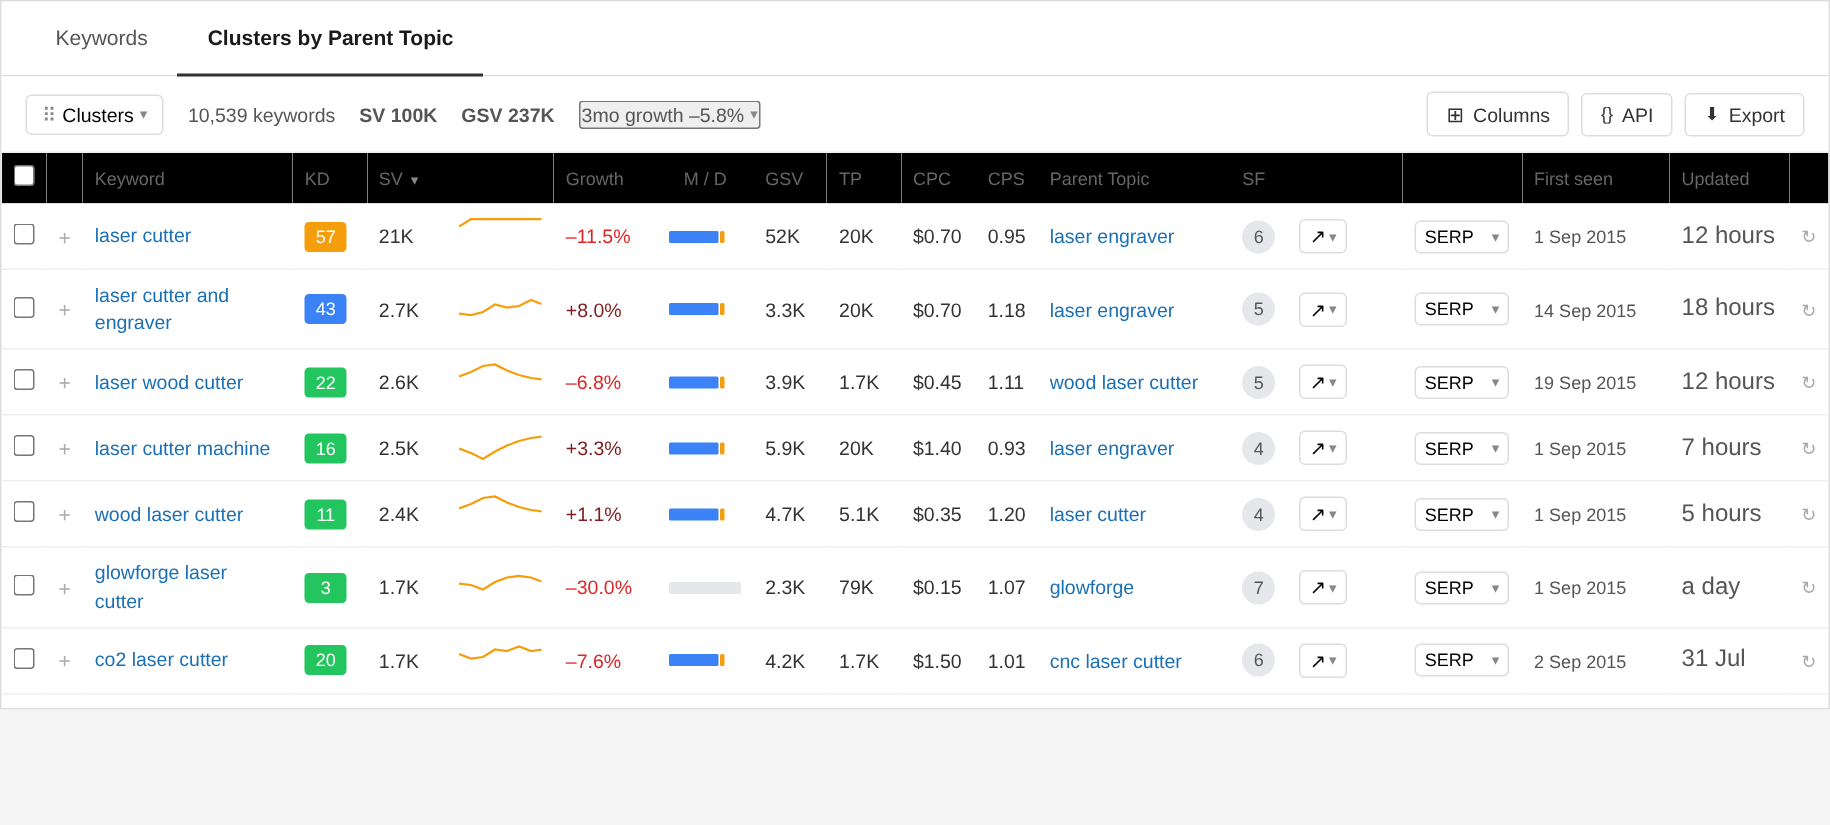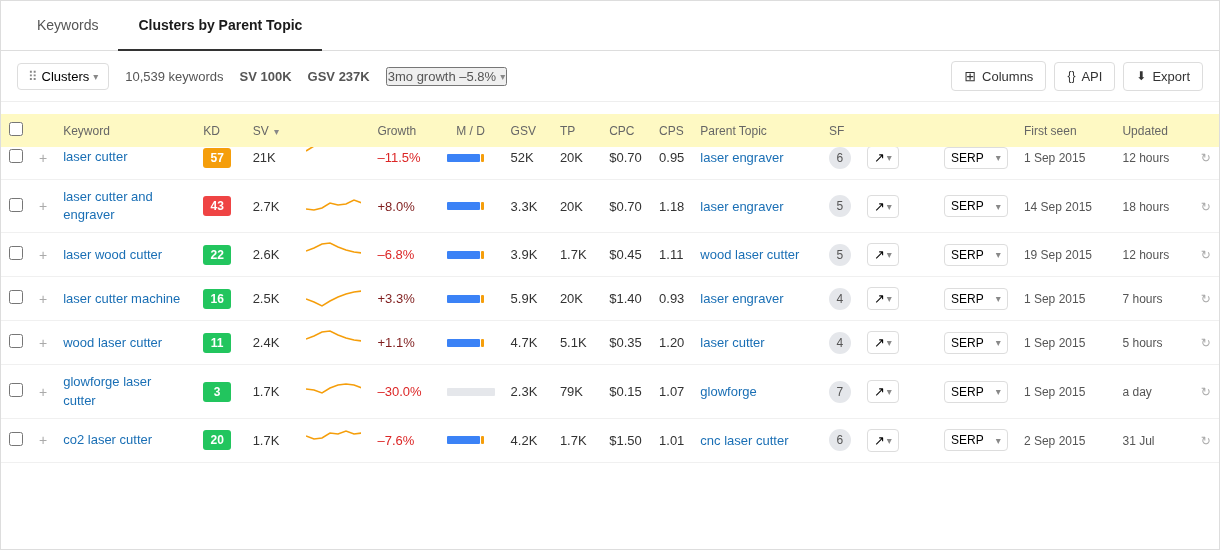--- a/index.html
+++ b/index.html
@@ -1,38 +1,38 @@
 <!DOCTYPE html>
 <html><head>
   <meta charset="utf-8">
   <style>
     * { box-sizing: border-box; margin: 0; padding: 0; }
     body { font-family: -apple-system, BlinkMacSystemFont, 'Segoe UI', sans-serif; font-size: 13px; background: #f5f5f5; color: #333; }
     
-    .container { width: 1220px; height: 550px; background: #fff; overflow: hidden; border: 1px solid #ddd; }
+    .container { width: 1220px; height: 473px; background: #fff; overflow: hidden; border: 1px solid #ddd; }
     
     
     .tabs { display: flex; border-bottom: 1px solid #ddd; background: #fff; padding: 0 16px; }
     .tab { padding: 16px 20px; cursor: pointer; color: #555; font-size: 14px; border-bottom: 2px solid transparent; margin-bottom: -1px; }
     .tab.active { color: #1a1a1a; font-weight: 600; border-bottom: 2px solid #333; }
 
     
     .toolbar { display: flex; align-items: center; padding: 10px 16px; gap: 16px; border-bottom: 1px solid #eee; background: #fff; }
     .toolbar-left { display: flex; align-items: center; gap: 16px; flex: 1; }
     .clusters-btn { display: flex; align-items: center; gap: 4px; padding: 5px 10px; border: 1px solid #ddd; border-radius: 4px; background: #fff; cursor: pointer; font-size: 13px; }
     .keywords-count { color: #555; font-size: 13px; }
     .sv-count, .gsv-count { color: #555; font-size: 13px; font-weight: bold; }
     .growth-btn { display: flex; align-items: center; gap: 4px; font-size: 13px; color: #555; cursor: pointer; }
     .toolbar-right { display: flex; align-items: center; gap: 8px; }
     .toolbar-btn { display: flex; align-items: center; gap: 6px; padding: 6px 12px; border: 1px solid #ddd; border-radius: 4px; background: #fff; cursor: pointer; font-size: 13px; color: #333; }
 
     
     .table-wrapper { overflow-y: auto; height: calc(550px - 52px - 50px); }
     table { width: 100%; border-collapse: collapse; font-size: 13px; }
-    thead { background: #fef9c3; position: sticky; top: 12px; z-index: 10; }
+    thead { background: #000000; position: sticky; top: 0; z-index: 10; }
     thead tr { border-bottom: 1px solid #ddd; }
     th { padding: 8px 8px; text-align: left; color: #666; font-weight: 500; font-size: 12px; white-space: nowrap; border-bottom: 1px solid #ddd; }
     td { padding: 8px 8px; border-bottom: 1px solid #f0f0f0; vertical-align: middle; white-space: nowrap; }
 
     .col-check { width: 20px; }
     .col-add { width: 20px; }
     .col-keyword { min-width: 140px; max-width: 160px; white-space: normal; }
     .col-kd { width: 50px; }
     .col-sv { width: 55px; }
     .col-chart { width: 60px; }
@@ -48,21 +48,21 @@
     .col-serp { width: 80px; }
     .col-firstseen { width: 100px; margin-left: 10px; }
     .col-updated { width: 80px; }
     .col-refresh { width: 20px; }
 
     .checkbox { width: 14px; height: 14px; border: 1px solid #ccc; border-radius: 2px; cursor: pointer; }
     .add-btn { color: #aaa; cursor: pointer; font-size: 14px; }
 
     .keyword-link { color: #1a6fb5; text-decoration: none; font-size: 13px; line-height: 1.4; }
 
-    .kd-badge { display: inline-flex; align-items: center; justify-content: center; width: 28px; height: 20px; border-radius: 3px; font-size: 12px; font-weight: 700; color: #fff; }
+    .kd-badge { display: inline-flex; align-items: center; justify-content: center; width: 28px; height: 20px; border-radius: 3px; font-size: 12px; font-weight: 400; color: #fff; }
 
     .sv-val { color: #333; }
 
     .growth-pos { color: #7f1d1d; }
     .growth-neg { color: #dc2626; }
 
     
     .md-bar { display: flex; height: 8px; width: 48px; gap: 1px; }
     .md-seg { height: 100%; border-radius: 1px; }
     .md-blue { background: #3b82f6; }
@@ -70,21 +70,21 @@
 
     .parent-link { color: #1a6fb5; text-decoration: none; }
 
     .sf-badge { display: inline-flex; align-items: center; justify-content: center; width: 22px; height: 22px; border-radius: 50%; background: #e5e7eb; color: #555; font-size: 12px; }
 
     .trend-btn { display: flex; align-items: center; gap: 2px; padding: 3px 6px; border: 1px solid #ddd; border-radius: 4px; background: #fff; cursor: pointer; font-size: 12px; }
     .serp-btn { display: flex; align-items: center; gap: 12px; padding: 3px 6px; border: 1px solid #ddd; border-radius: 4px; background: #fff; cursor: pointer; font-size: 12px; }
     .btn-arrow { color: #888; font-size: 10px; }
 
     .date-val { color: #555; font-size: 12px; }
-    .updated-val { color: #555; font-size: 12px; }
+    .updated-val { color: #555; font-size: 16px; }
     .refresh-icon { color: #aaa; cursor: pointer; font-size: 12px; }
 
     .sort-icon { color: #888; font-size: 10px; margin-left: 2px; }
   </style>
 </head>
 <body>
 
 <div class="container">
 
   <div class="tabs">
@@ -184,21 +184,21 @@
               </button>
             </td>
     <td class="col-firstseen"><span class="date-val">1 Sep 2015</span></td>
     <td class="col-updated"><span class="updated-val">12 hours</span></td>
     <td><span class="refresh-icon">↻</span></td>
   </tr>
           <tr>
     <td class="col-check"><input type="checkbox" class="checkbox" style=""></td>
     <td class="col-add"><span class="add-btn">+</span></td>
     <td class="col-keyword"><a href="#" class="keyword-link">laser cutter and engraver</a></td>
-    <td class="col-kd"><span class="kd-badge" style="background:#ef4444;">43</span></td>
+    <td class="col-kd"><span class="kd-badge" style="background:#3b82f6;">43</span></td>
     <td class="col-sv"><span class="sv-val">2.7K</span></td>
     <td class="col-chart"><svg width="55" height="24" viewBox="0 0 55 24" fill="none" xmlns="http://www.w3.org/2000/svg">
     <path d="M0,16 L8,17 L16,15 L24,10 L32,12 L40,11 L48,7 L56,10" stroke="#f59e0b" stroke-width="1.5" fill="none"></path>
   </svg></td>
     <td class="col-growth"><span class="growth-pos">+8.0%</span></td>
     <td class="col-md">
               <div class="md-bar">
     <div class="md-seg md-blue" style="width:33px;"></div>
     <div class="md-seg md-yellow" style="width:3px;"></div>
   </div>

